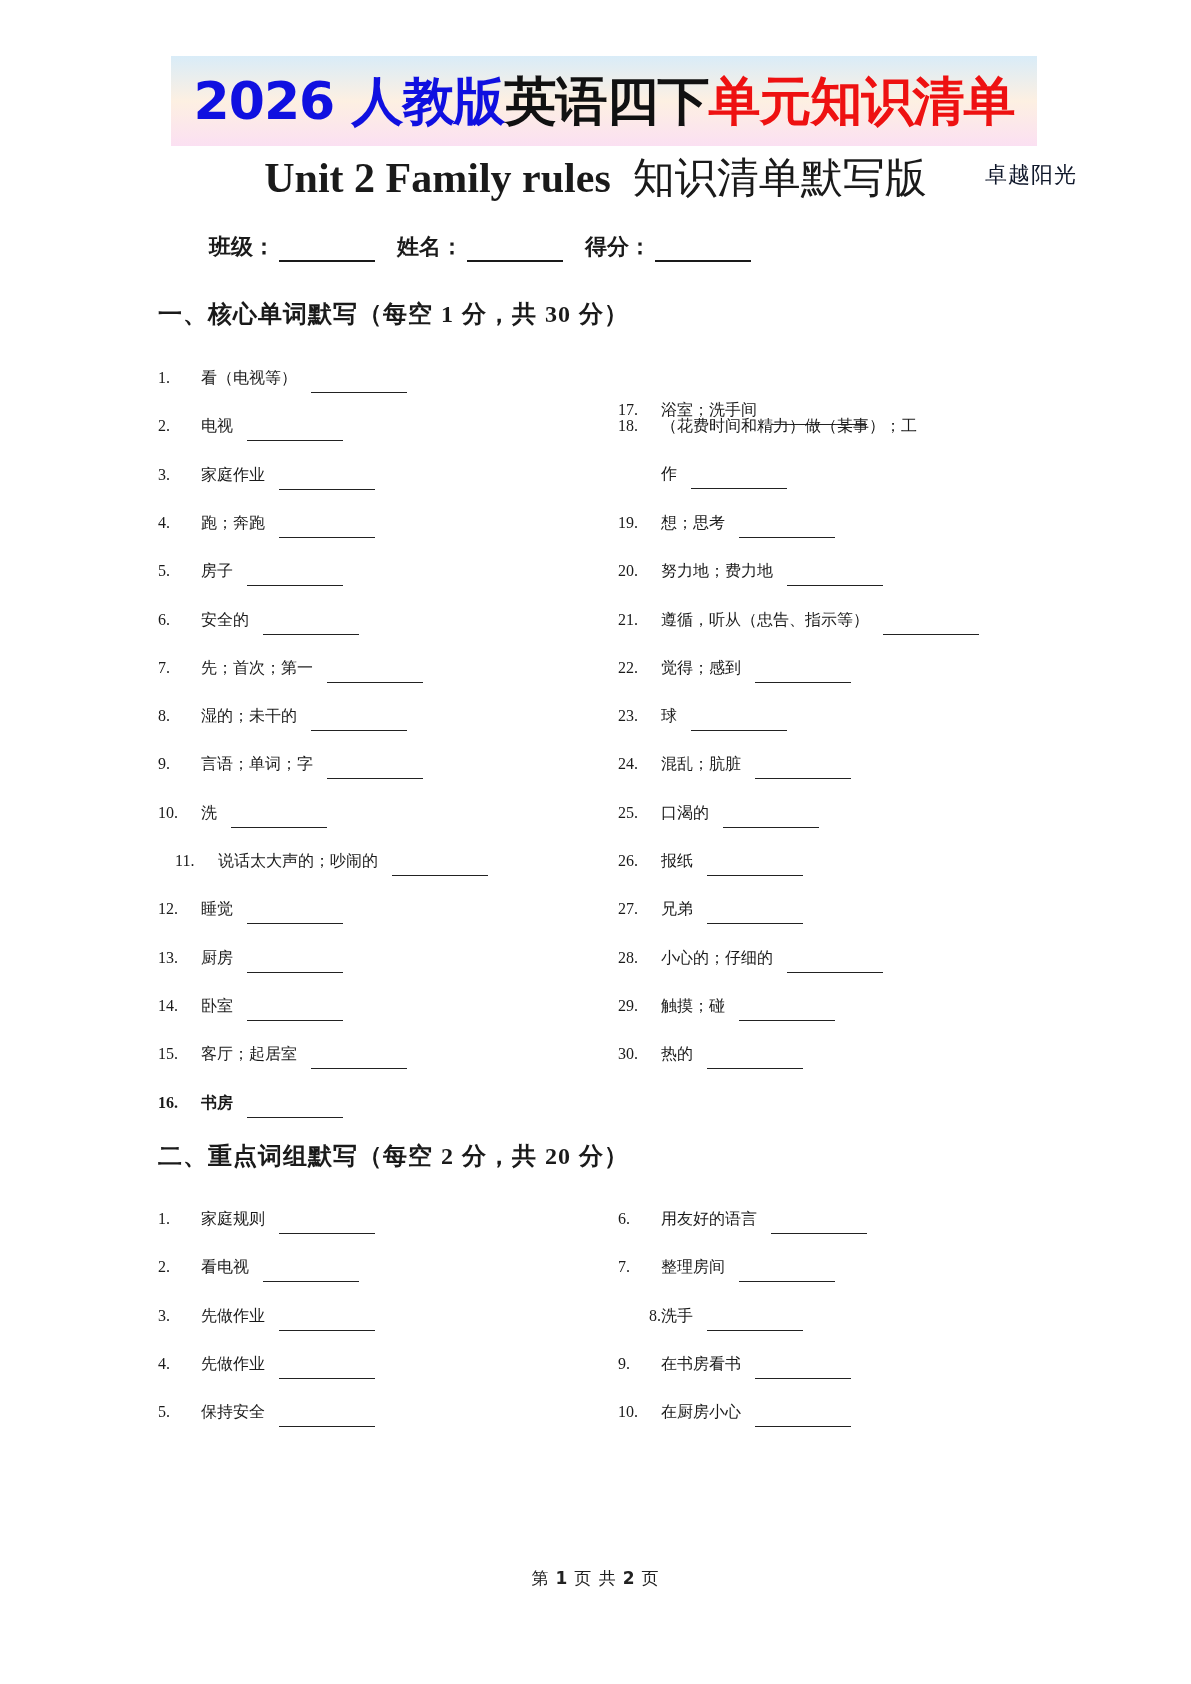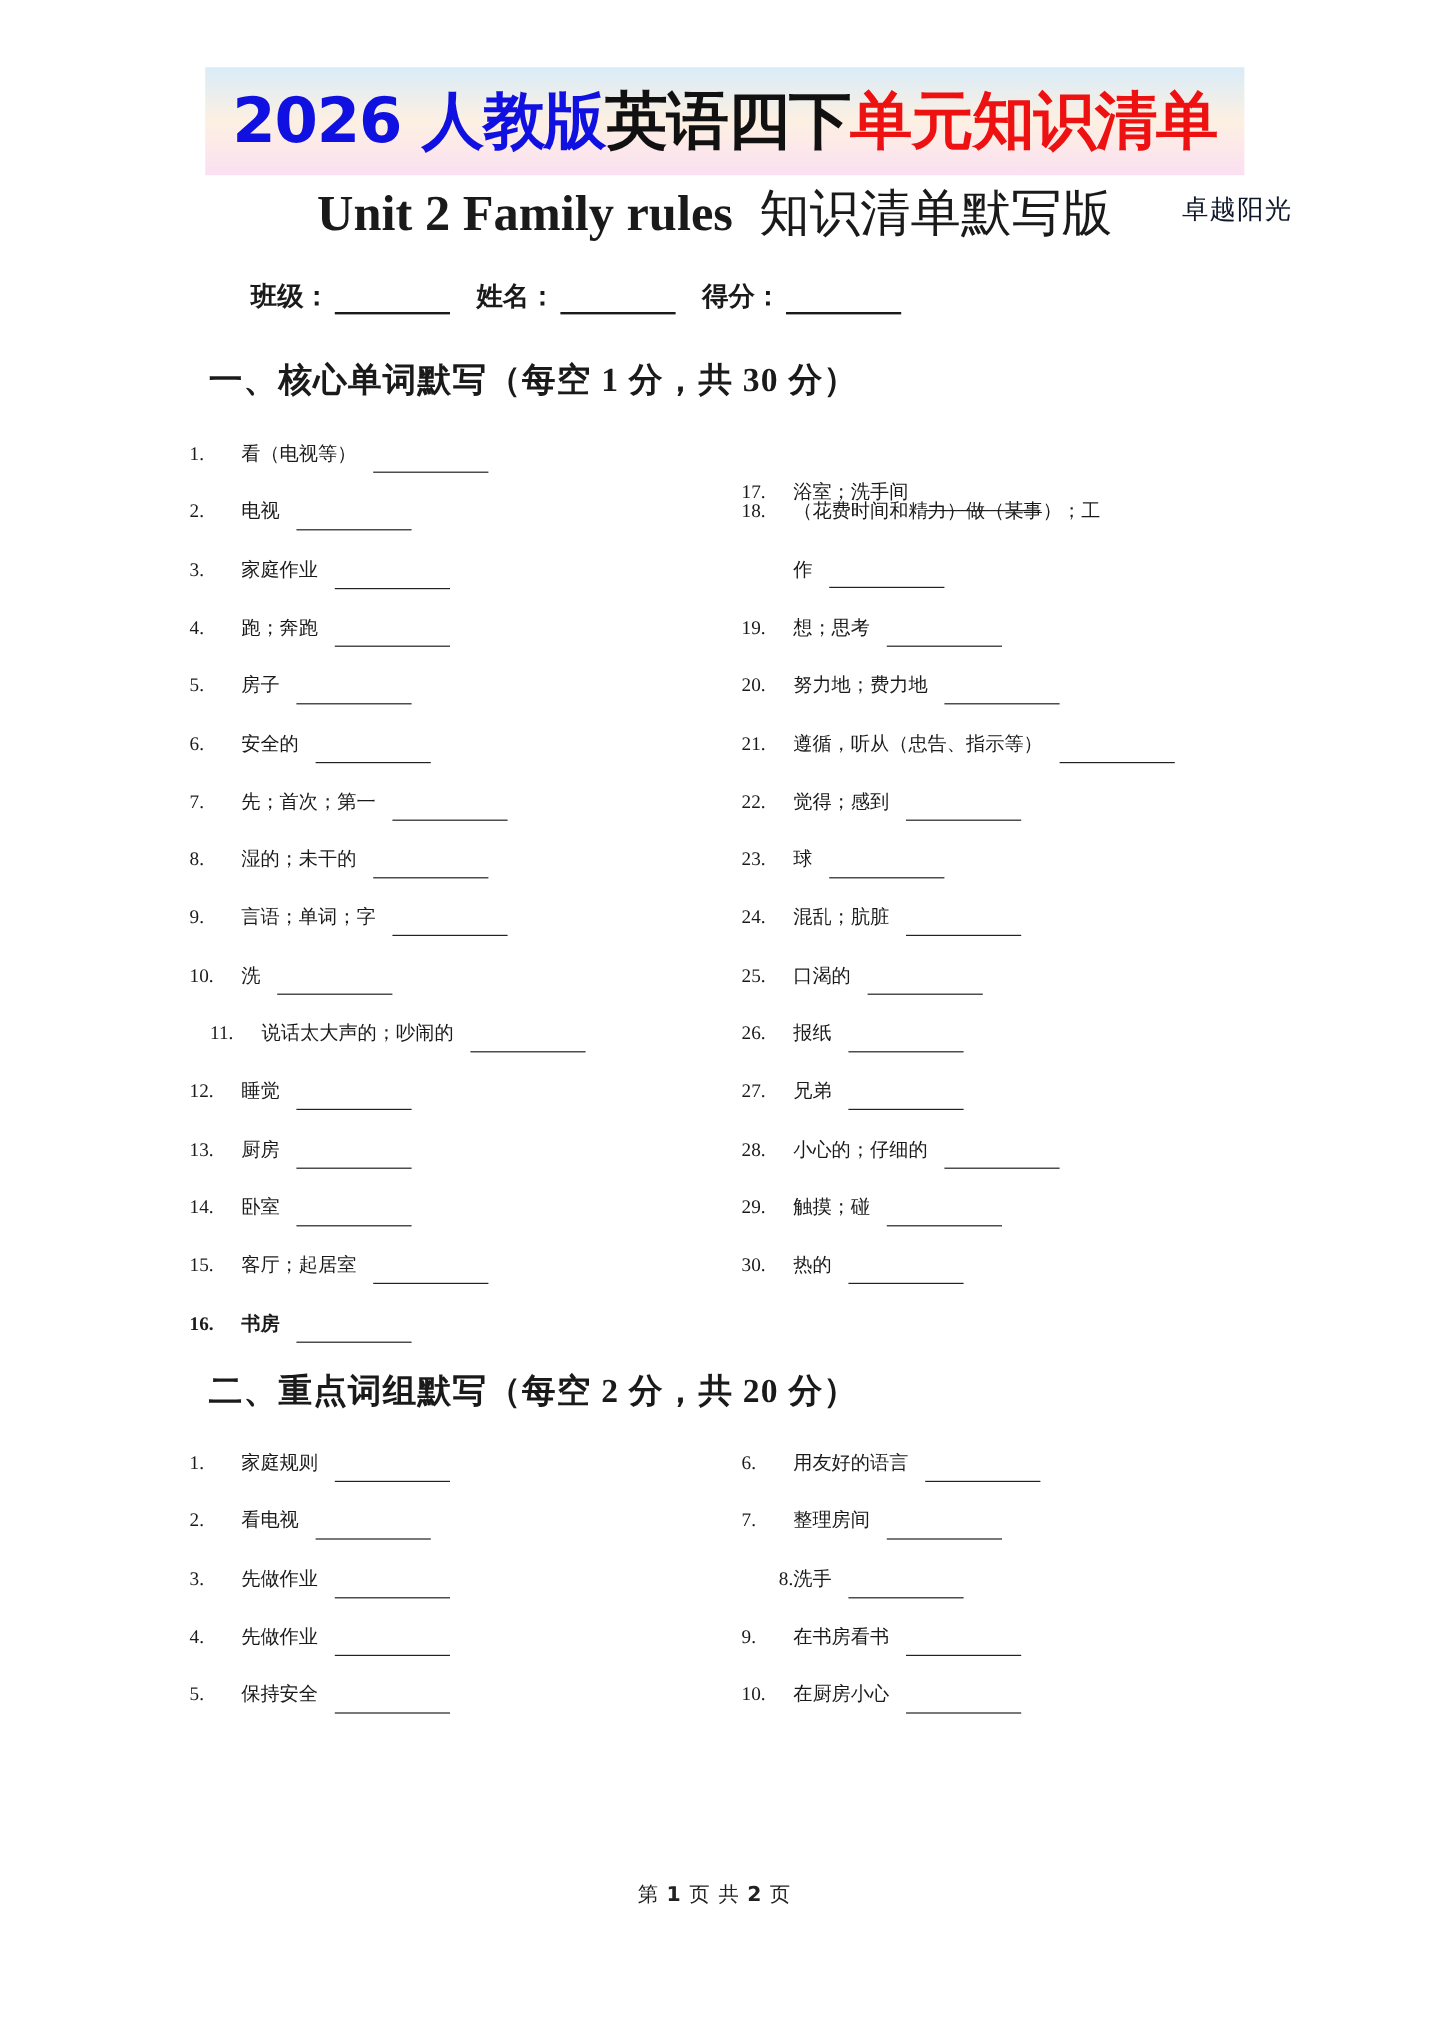--- a/index.html
+++ b/index.html
@@ -88,22 +88,22 @@
     .info-line {
       display: inline-block;
       width: 96px;
       border-bottom: 2px solid #1a1a1a;
       height: 22px;
       margin-left: 4px;
     }
 
     .section-title {
       position: absolute;
-      left: 174px;
-      font-size: 28px;
+      left: 158px;
+      font-size: 24px;
       font-weight: bold;
       font-family: "DejaVu Serif", serif;
       white-space: nowrap;
       letter-spacing: 1px;
     }
     .section-title .num {
       font-family: "Liberation Serif", serif;
       font-weight: bold;
       margin: 0 8px;
     }

